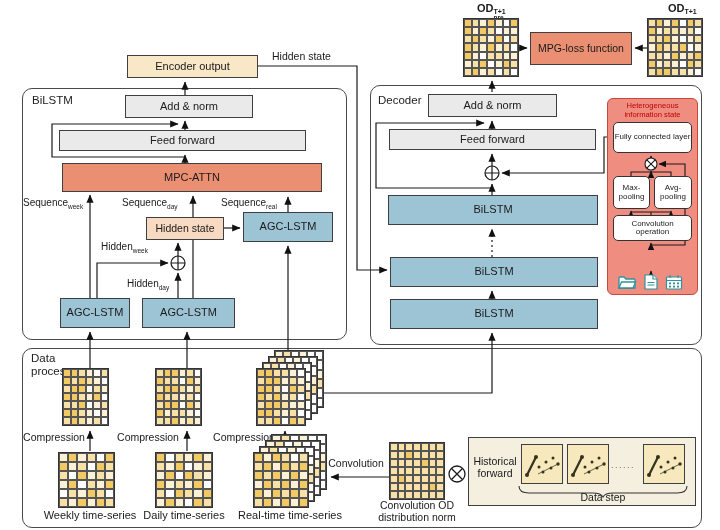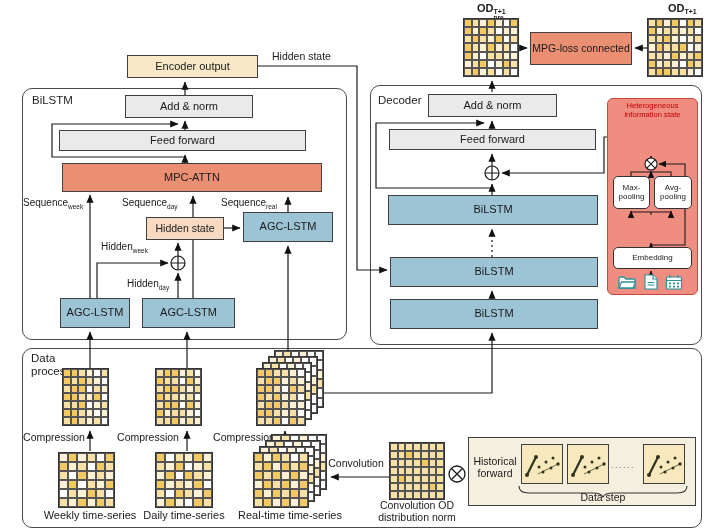--- a/index.html
+++ b/index.html
@@ -156,21 +156,21 @@
     <div class="gcell" style="background: rgb(247, 225, 166);"></div>
     <div class="gcell" style="background: rgb(247, 225, 166);"></div>
     <div class="gcell" style="background: rgb(243, 201, 99);"></div>
     <div class="gcell" style="background: rgb(252, 241, 213);"></div>
     <div class="gcell" style="background: rgb(247, 225, 166);"></div>
     <div class="gcell" style="background: rgb(255, 255, 255);"></div>
     <div class="gcell" style="background: rgb(247, 225, 166);"></div>
     <div class="gcell" style="background: rgb(255, 255, 255);"></div>
   </div>
 
-<div class="box salmon" style="left:530px;top:32px;width:102px;height:33px;font-size:10.5px;">MPG-loss connected</div>
+<div class="box salmon" style="left:530px;top:32px;width:102px;height:33px;font-size:10.5px;">MPG-loss function</div>
 
 <div class="odlab" style="left:668px;top:2px;">
   <span>OD</span><span class="ss">
       <span class="sp">T+1</span>
       <span class="sb"></span>
     </span>
 </div>
 <div class="grid" style="left: 647px; top: 18px; width: 56px; height: 59px; display: grid; grid-template-columns: repeat(7, 1fr); grid-template-rows: repeat(7, 1fr);">
     <div class="gcell" style="background: rgb(247, 225, 166);"></div>
     <div class="gcell" style="background: rgb(243, 201, 99);"></div>
@@ -267,23 +267,24 @@
       <path d="M63,113 V112" marker-end="url(#arw)"></path>
       <path d="M43,148 V144" marker-end="url(#arw)"></path>
       <path d="M43,146 H77 V65 H51" marker-end="url(#arw)"></path>
       <path d="M43,174 V172" marker-end="url(#arw)"></path>
     </g>
     <g stroke="#1a1a1a" stroke-width="1.1" fill="#fff">
       <circle cx="43" cy="65" r="6"></circle>
         <path d="M38.8,60.8 L47.2,69.2 M47.2,60.8 L38.8,69.2" fill="none"></path>
     </g>
   </svg>
+  <div class="fbox" style="left:5px;top:23px;width:79px;height:31px;">Fully connected layer</div>
   <div class="fbox" style="left:5px;top:77px;width:37px;height:33px;">Max-pooling</div>
   <div class="fbox" style="left:46px;top:77px;width:38px;height:33px;">Avg-pooling</div>
-  <div class="fbox" style="left:5px;top:148px;width:79px;height:22px;">Embedding</div>
+  <div class="fbox" style="left:5px;top:116px;width:79px;height:26px;">Convolution operation</div>
   <svg width="20" height="18" style="position:absolute;left:9px;top:174px;z-index:2;">
     <g stroke="#2f939d" stroke-width="1.3" fill="#fff">
       <path d="M2,15 V5 a1,1 0 0 1 1,-1 h4 l2,2 h8 a1,1 0 0 1 1,1 V15 z"></path>
       <path d="M2,15 l2.5,-6 h14 l-2.5,6 z"></path>
     </g>
   </svg>
   <svg width="20" height="18" style="position:absolute;left:33px;top:174px;z-index:2;">
     <g stroke="#2f939d" stroke-width="1.2" fill="#fff">
       <path d="M4,2 h8 l4,4 v10 h-12 z"></path>
         <path d="M12,2 v4 h4"></path>

